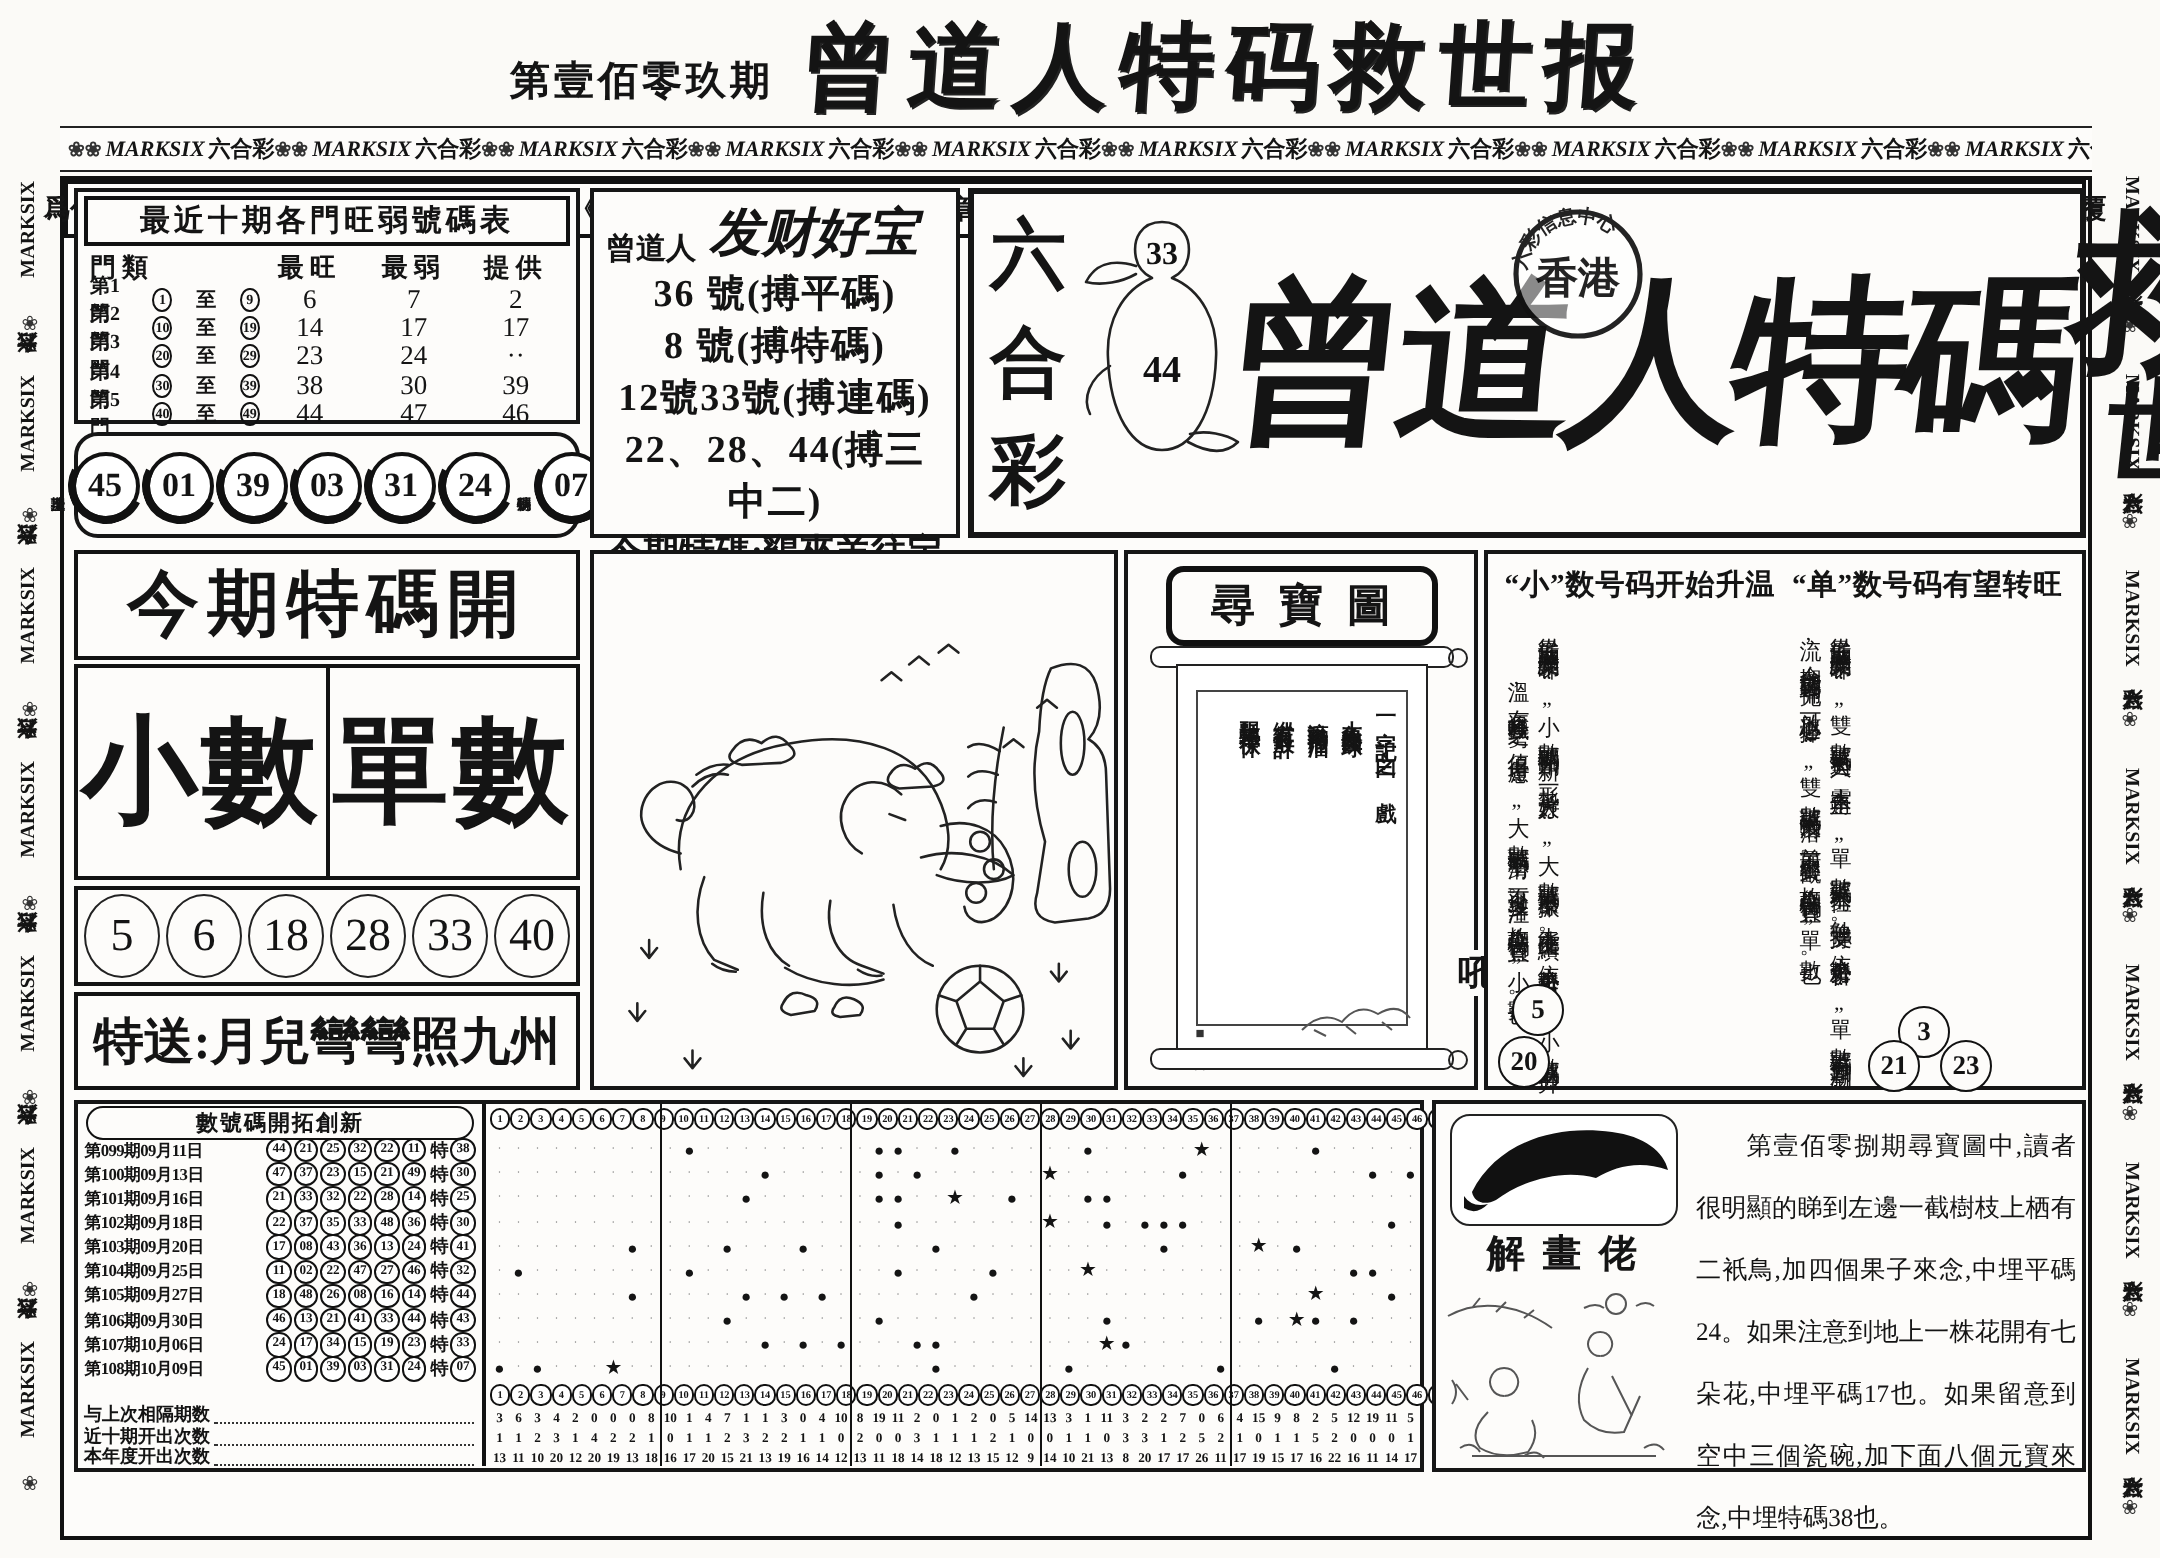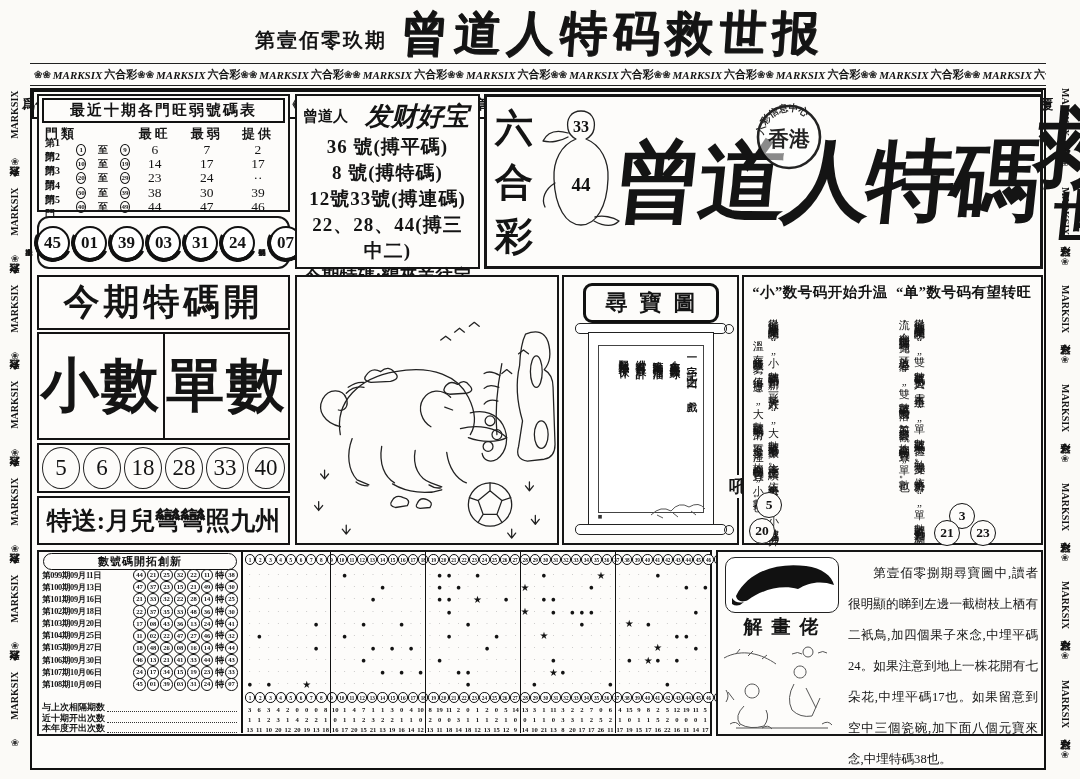--- a/index.html
+++ b/index.html
@@ -52,21 +52,21 @@
 
   
   #lastdraw{left:5px;top:126px;width:253px;height:53px;border-radius:12px;border-width:2.5px;display:flex;align-items:center;justify-content:center;gap:3px;padding:0 4px;}
   .vlab{writing-mode:vertical-rl;text-orientation:upright;font-size:7px;font-weight:bold;line-height:8px;letter-spacing:0;}
   .ball{position:relative;width:30px;height:30px;border:2px solid #111;border-radius:50%;display:flex;align-items:center;justify-content:center;
     font-size:17px;font-weight:900;background:#fff;flex:0 0 auto;}
   .ball::before{content:"";position:absolute;left:-4px;top:-4px;right:-4px;bottom:-4px;border:4px solid transparent;border-left-color:#111;border-bottom-color:#111;border-radius:50%;transform:rotate(-18deg);}
 
   
   #fortune{left:263px;top:4px;width:185px;height:175px;border-width:2.5px;padding:3px 6px;display:flex;flex-direction:column;}
-  #fortune .head{display:flex;align-items:center;gap:17px;border-bottom:none;}
+  #fortune .head{display:flex;align-items:flex-end;gap:7px;border-bottom:none;}
   #fortune .head .who{font-size:15px;font-weight:bold;}
   #fortune .head .what{font-size:26px;font-weight:900;font-style:italic;}
   .fline{font-size:19px;font-weight:900;text-align:center;flex:1;display:flex;align-items:center;justify-content:center;letter-spacing:1px;}
   #fortune .foot{font-size:18px;font-weight:900;text-align:center;border-top:none;letter-spacing:0;}
 
   
   #bigbox{left:452px;top:4px;width:559px;height:175px;border-width:3px;}
   #bb-vert{position:absolute;left:6px;top:4px;width:42px;display:flex;flex-direction:column;align-items:center;}
   #bb-vert span{font-size:38px;font-weight:900;line-height:54px;}
   #gourd{position:absolute;left:48px;top:6px;}

